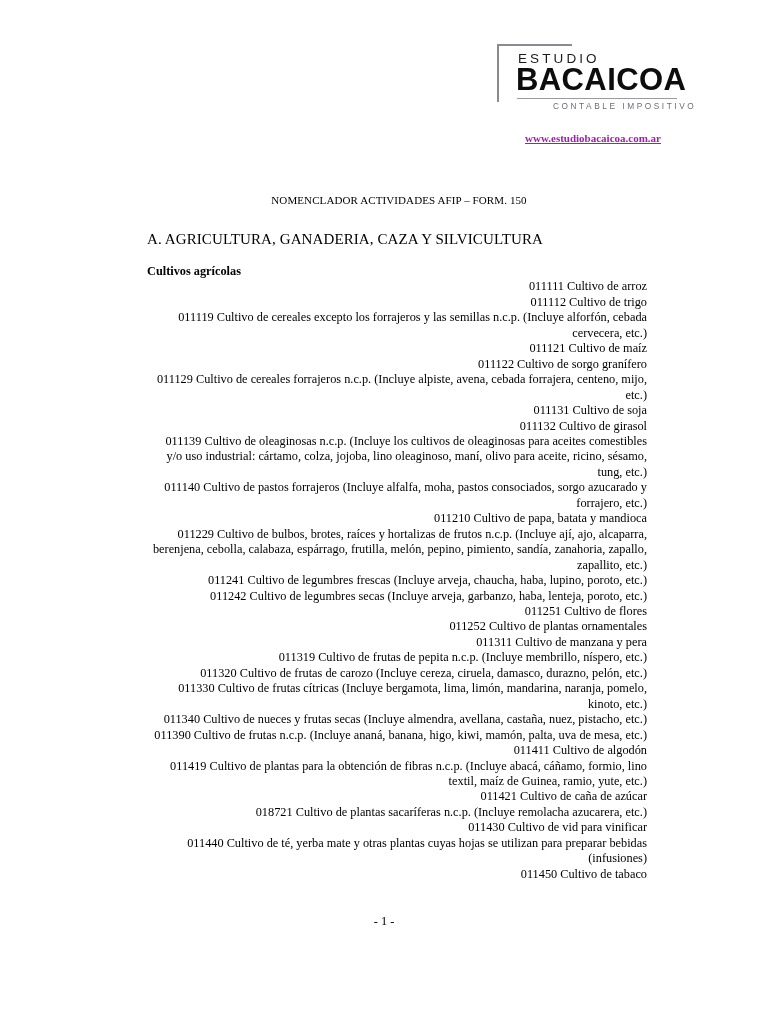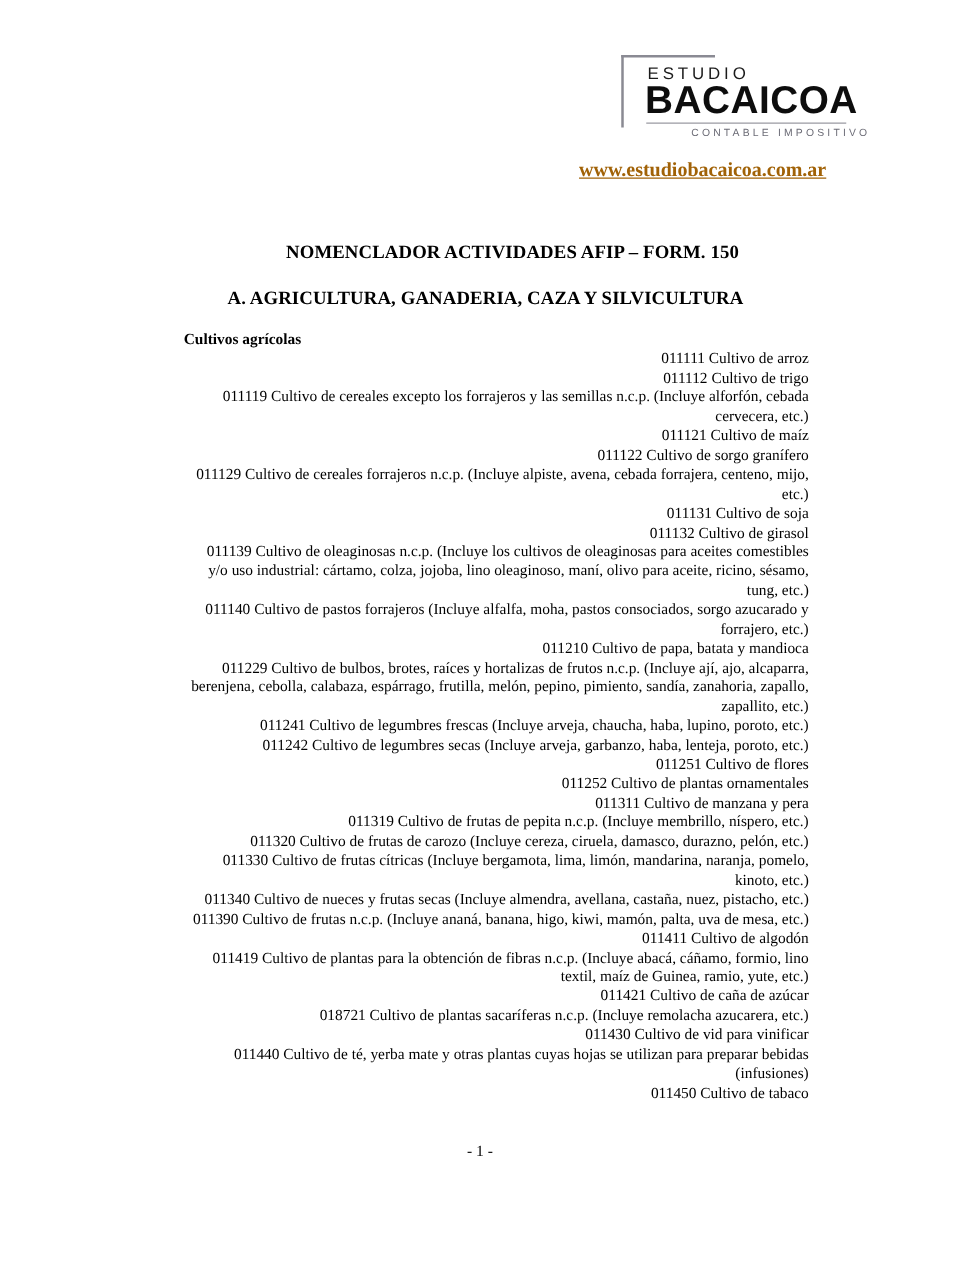--- a/index.html
+++ b/index.html
@@ -91,47 +91,46 @@
   
   .url-line {
     position: absolute;
     left: 0;
     top: 128px;
     width: 661px;
     text-align: right;
   }
   .url-link {
     font-family: "Liberation Serif", "DejaVu Serif", serif;
-    font-size: 16px;
+    font-size: 11px;
     font-weight: 700;
-    color: #a16207;
+    color: #a21caf;
     text-decoration: underline;
     white-space: nowrap;
   }
 
   
   .doc-title {
     position: absolute;
-    left: 160px;
+    left: 149px;
     top: 194px;
     width: 500px;
     text-align: center;
-    font-size: 15px;
-    font-weight: 700;
+    font-size: 11px;
+    font-weight: 400;
     letter-spacing: 0.1px;
   }
   .section-title {
     position: absolute;
     left: 147px;
     top: 231px;
     font-size: 15px;
-    font-weight: 700;
+    font-weight: 400;
     letter-spacing: 0.1px;
     white-space: nowrap;
-    margin-left: 35px;
   }
 
   
   .body-block {
     position: absolute;
     left: 147px;
     top: 264px;
     width: 500px;
   }
   .subheading {

